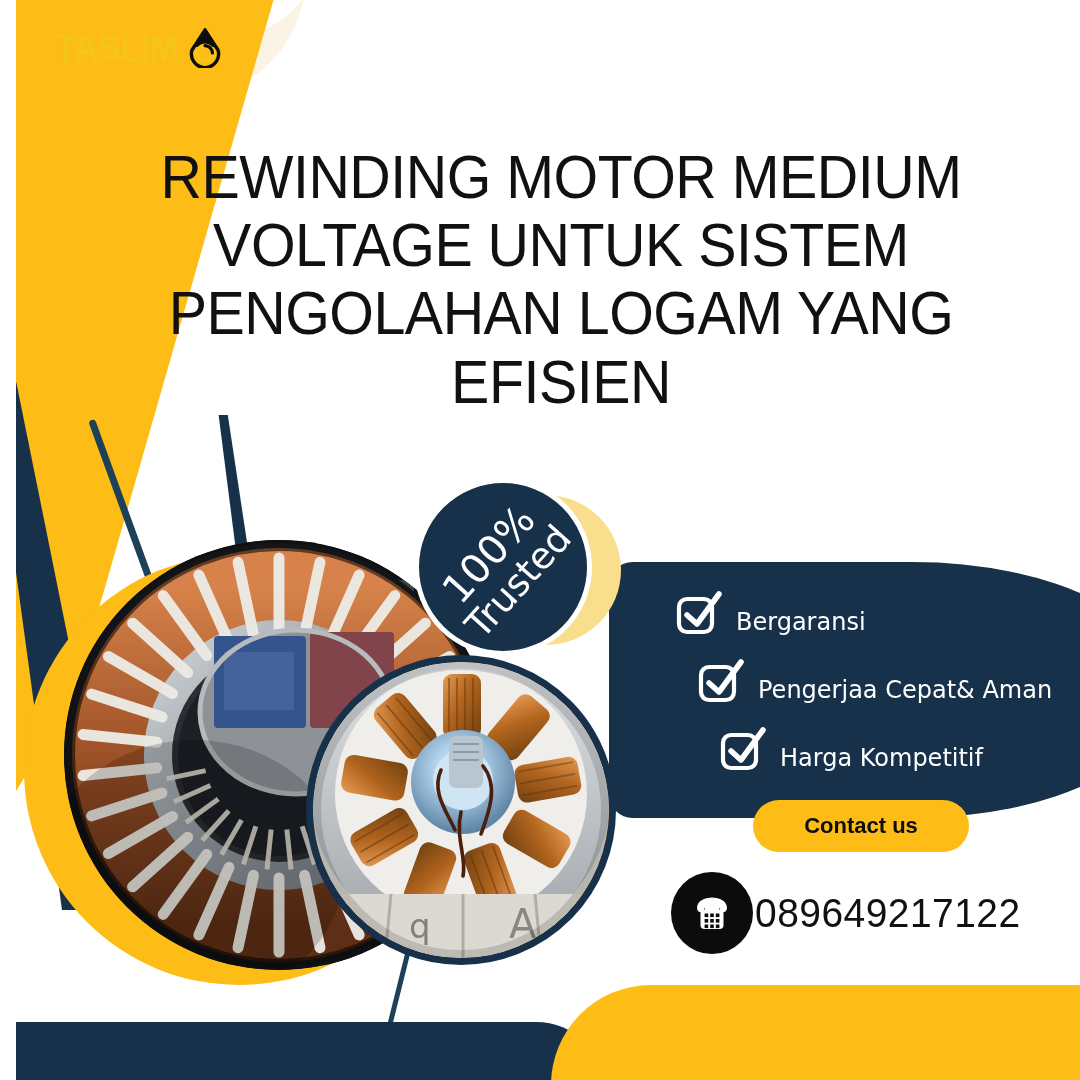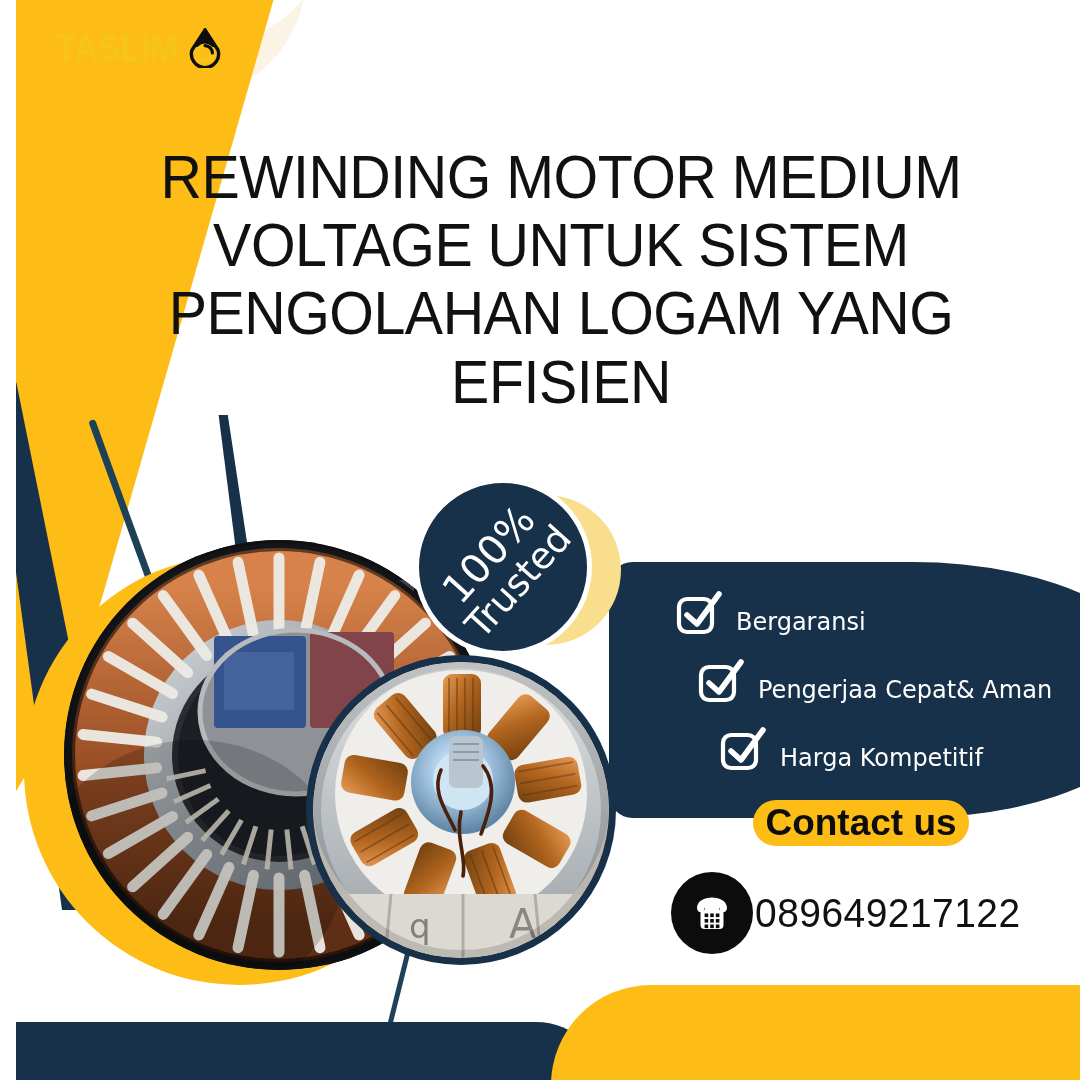--- a/index.html
+++ b/index.html
@@ -161,27 +161,27 @@
   .feature-label{
     font-family:"DejaVu Sans", sans-serif;
     font-size:24px;
     color:#ffffff;
     white-space:nowrap;
   }
 
   
   .contact-btn{
     position:absolute;left:737px;top:800px;
-    width:216px;height:46px;
+    width:216px;height:52px;
     background:#FDBC16;
     border-radius:33px;
     display:flex;align-items:center;justify-content:center;
     font-family:"Liberation Sans", sans-serif;
     font-weight:bold;
-    font-size:37px;
+    font-size:22px;
     color:#0d0d0d;
     z-index:20;
     border:none;
     cursor:pointer;
   }
 
   
   .phone-row{
     position:absolute;left:655px;top:872px;
     display:flex;align-items:center;gap:2px;z-index:20;

